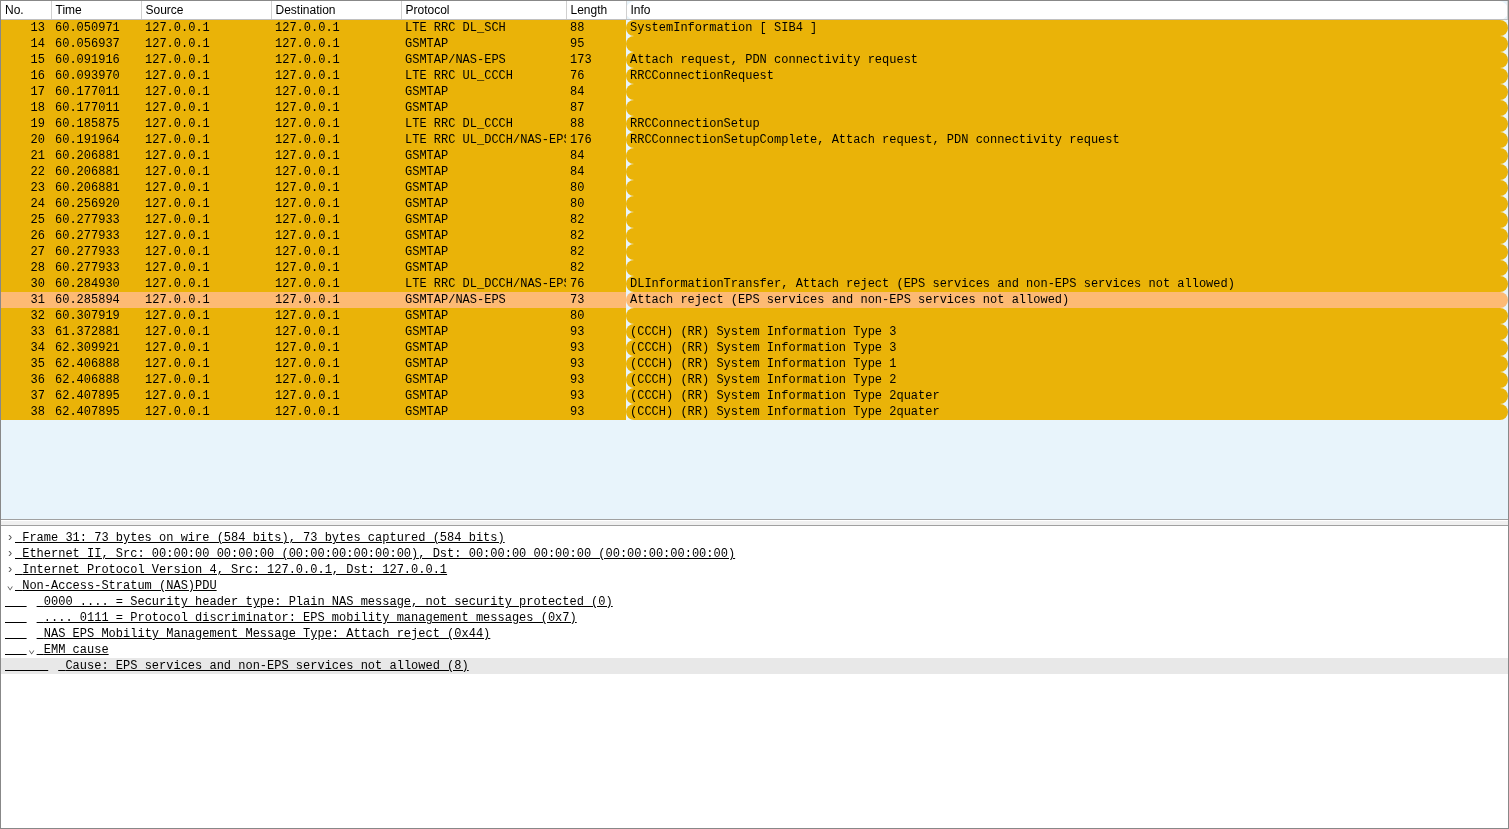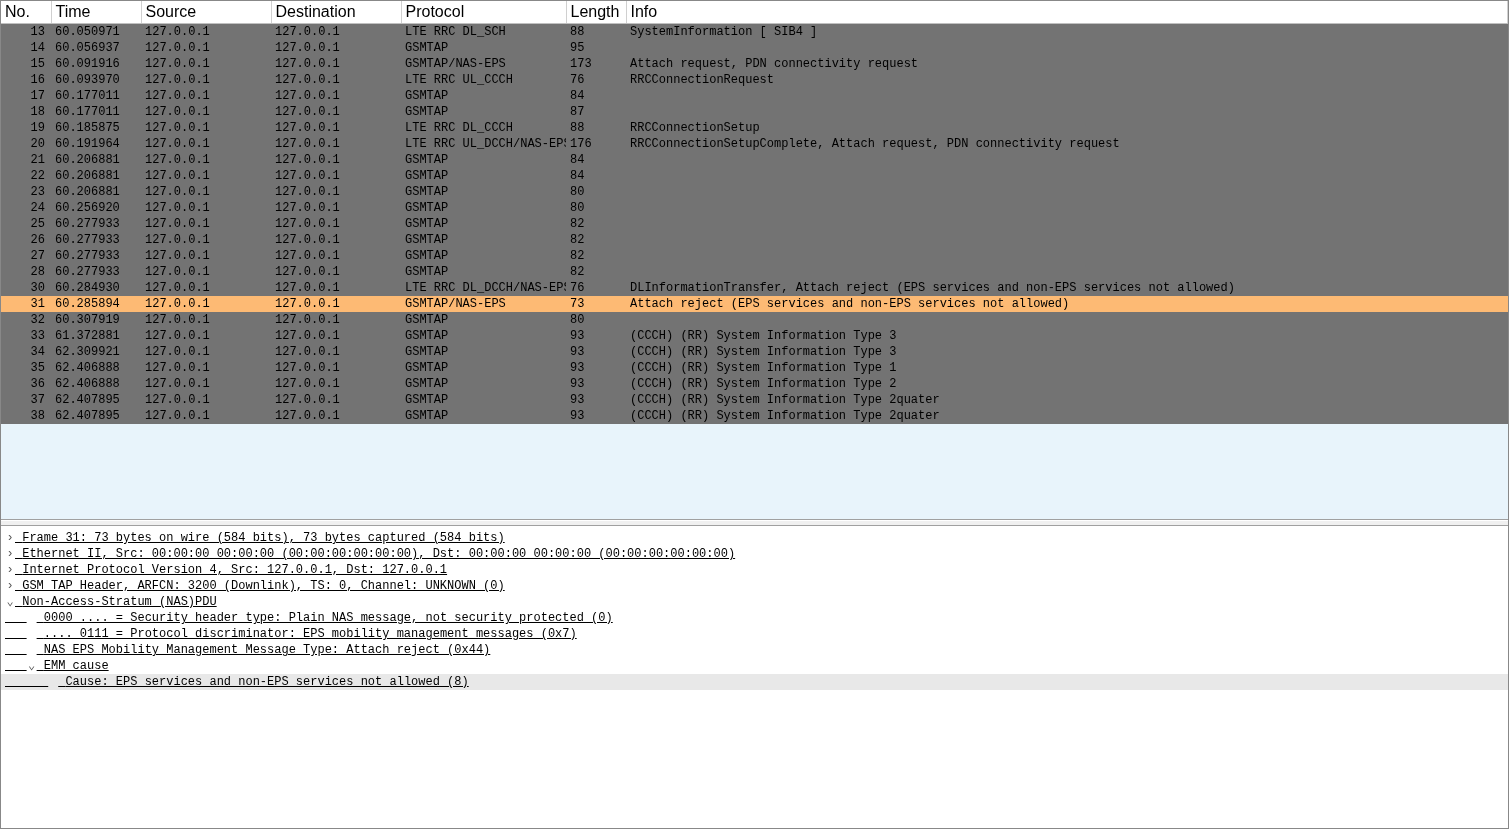--- a/index.html
+++ b/index.html
@@ -27,45 +27,45 @@
   table {
     border-collapse: collapse;
     width: 100%;
     table-layout: fixed;
   }
   thead th {
     background: #fff;
     text-align: left;
     font-weight: normal;
     font-family: "Segoe UI", Arial, sans-serif;
-    font-size: 16px;
+    font-size: 12px;
     padding: 2px 4px;
     border-right: 1px solid #d0d0d0;
     border-bottom: 1px solid #c0c0c0;
     position: sticky;
     top: 0;
     white-space: nowrap;
     overflow: hidden;
   }
   tbody td {
     padding: 0 4px;
     white-space: nowrap;
     overflow: hidden;
     line-height: 16px;
     height: 16px;
   }
-  tbody tr { background: #737373; }
+  tbody tr { background: #eab308; }
   tbody tr.selected { background: #fdba74; }
   .col-no     { width: 50px; text-align: right; padding-right: 6px;}
   .col-time   { width: 90px; }
   .col-src    { width: 130px; }
   .col-dst    { width: 130px; }
   .col-proto  { width: 165px; margin-left: 8px; }
   .col-len    { width: 60px; padding-right: 6px;}
-  .col-info   { width: auto; }
+  .col-info   { width: auto; border-radius: 9px; }
   thead .col-no, thead .col-len { text-align: left; }
   .splitter {
     height: 6px;
     background: #f0f0f0;
     border-top: 1px solid #fff;
     border-bottom: 1px solid #a0a0a0;
     cursor: row-resize;
   }
   .details-pane {
     flex: 1;
@@ -336,21 +336,20 @@
         </tbody>
     </table>
   </div>
 
   <div class="splitter"></div>
 
   <div class="details-pane" id="details-pane">
       <div class="detail-line"><span class="toggle">›</span> <span>Frame 31: 73 bytes on wire (584 bits), 73 bytes captured (584 bits)</span></div>
       <div class="detail-line"><span class="toggle">›</span> <span>Ethernet II, Src: 00:00:00_00:00:00 (00:00:00:00:00:00), Dst: 00:00:00_00:00:00 (00:00:00:00:00:00)</span></div>
       <div class="detail-line"><span class="toggle">›</span> <span>Internet Protocol Version 4, Src: 127.0.0.1, Dst: 127.0.0.1</span></div>
-      <div class="detail-line"><span class="toggle">›</span> <span>GSM TAP Header, ARFCN: 3200 (Downlink), TS: 0, Channel: UNKNOWN (0)</span></div>
       <div class="detail-line"><span class="toggle">⌄</span> <span>Non-Access-Stratum (NAS)PDU</span></div>
       <div class="detail-line">   <span class="toggle"> </span> <span>0000 .... = Security header type: Plain NAS message, not security protected (0)</span></div>
       <div class="detail-line">   <span class="toggle"> </span> <span>.... 0111 = Protocol discriminator: EPS mobility management messages (0x7)</span></div>
       <div class="detail-line">   <span class="toggle"> </span> <span>NAS EPS Mobility Management Message Type: Attach reject (0x44)</span></div>
       <div class="detail-line">   <span class="toggle">⌄</span> <span>EMM cause</span></div>
       <div class="detail-line highlighted">      <span class="toggle"> </span> <span>Cause: EPS services and non-EPS services not allowed (8)</span></div>
     </div>
 </div>
 
 </body></html>

